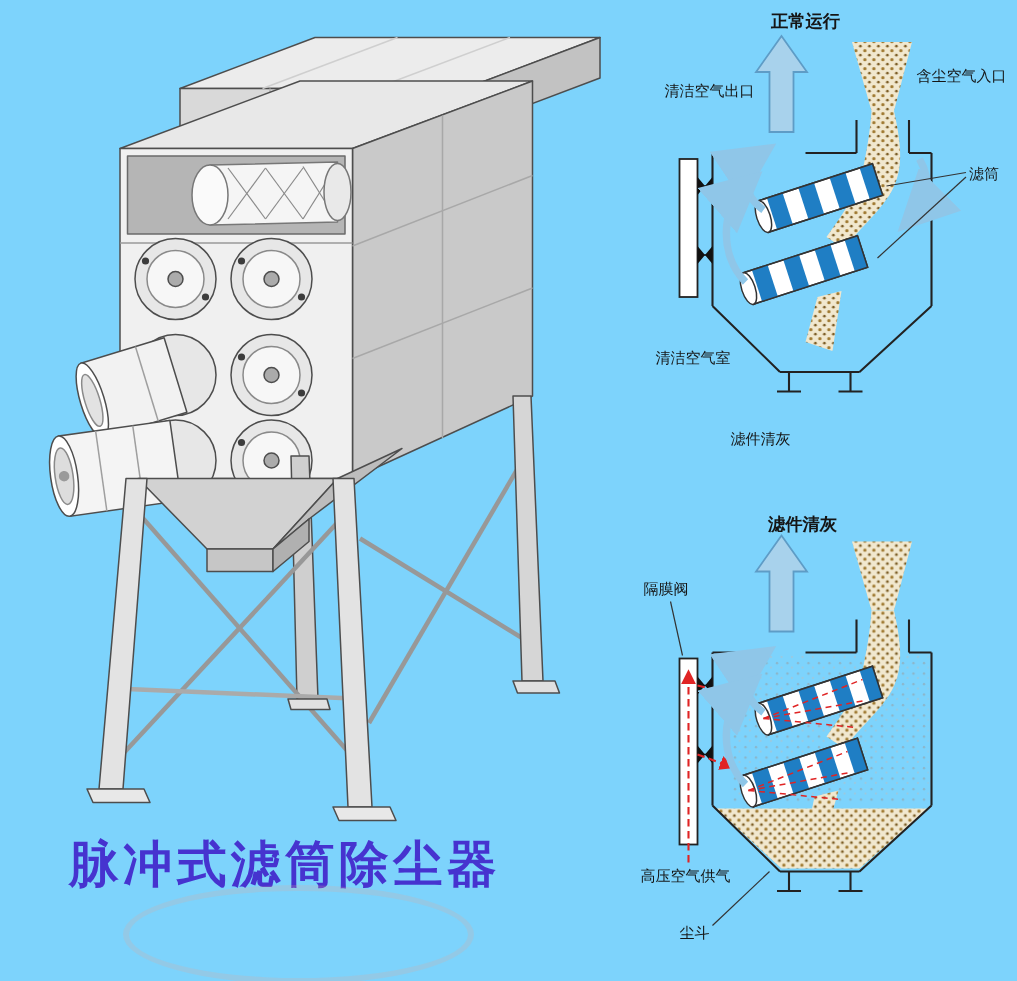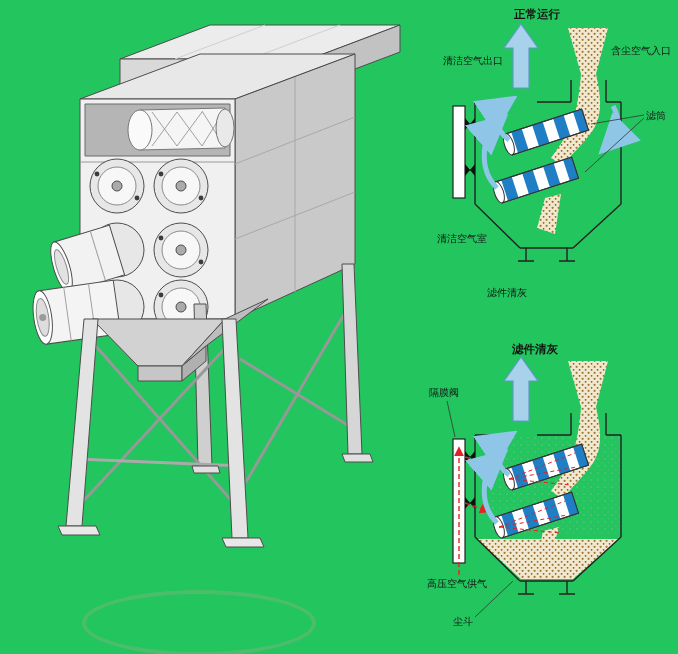--- a/index.html
+++ b/index.html
@@ -1,16 +1,16 @@
 <!DOCTYPE html>
 <html><head>
 <meta charset="utf-8">
 <style>
   html,body{margin:0;padding:0;background:#fff;}
-  .page{position:relative;width:678px;height:654px;background:#22c55e;overflow:hidden;
+  .page{position:relative;width:678px;height:654px;background:#7dd3fc;overflow:hidden;
         font-family:"DejaVu Sans",sans-serif;}
   .page svg{position:absolute;}
   .caption{position:absolute;left:46px;top:554px;font-size:33px;font-weight:700;
            color:#4633cf;letter-spacing:3px;font-family:"DejaVu Sans",sans-serif;}
   .watermark{position:absolute;left:82px;top:590px;width:226px;height:58px;
              border:4px solid #e2a79b;border-radius:50%;opacity:.22;}
   text{font-family:"DejaVu Sans",sans-serif;fill:#151515;}
   .lbl{font-size:10px;}
   .ttl{font-size:11.5px;font-weight:700;}
 </style>
@@ -271,15 +271,16 @@
       <line x1="22" y1="66" x2="30" y2="102"></line>
       <line x1="50" y1="282" x2="88" y2="246"></line>
     </g>
 
     <text class="ttl" x="87" y="18">滤件清灰</text>
     <text class="lbl" x="4" y="61">隔膜阀</text>
     <text class="lbl" x="2" y="252">高压空气供气</text>
     <text class="lbl" x="28" y="290">尘斗</text>
   </svg>
 
+  <div class="caption">脉冲式滤筒除尘器</div>
 
   <div class="watermark"></div>
 </div>
 
 </body></html>

